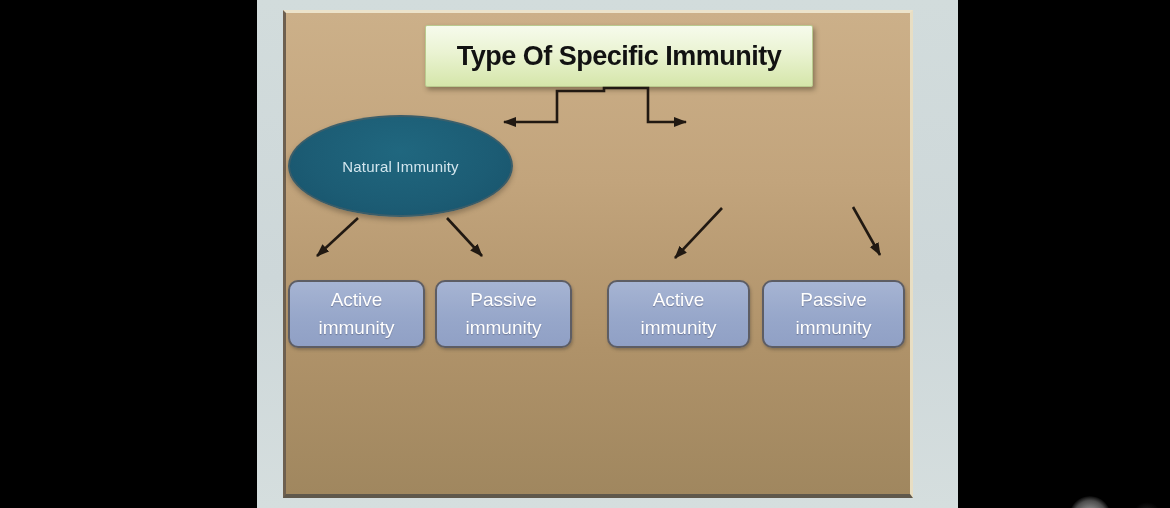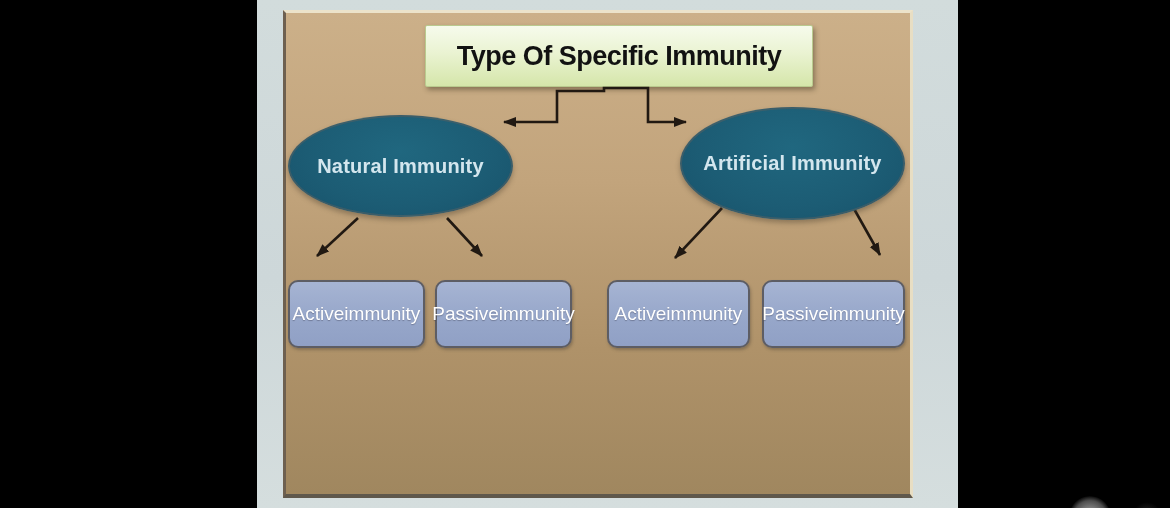--- a/index.html
+++ b/index.html
@@ -34,29 +34,29 @@
     font-size:27px;font-weight:700;letter-spacing:-0.5px;color:#121212;
   }
   .ellipse{
     position:absolute;border-radius:50%;
     background:radial-gradient(ellipse at 50% 35%,#20677f 0%,#1c5c74 60%,#17526a 100%);
     border:2px solid rgba(86,96,99,0.55);
     box-shadow:0 3px 5px rgba(70,60,45,0.4);
     box-sizing:border-box;
     display:flex;align-items:center;justify-content:center;
   }
-  .ellipse span{font-size:20px;color:#d3e6ee;letter-spacing:0.2px;font-weight:bold;}
+  .ellipse span{font-size:15px;color:#d3e6ee;letter-spacing:0.2px;}
   .ellipse.natural{left:288px;top:115px;width:225px;height:102px;}
   .ellipse.artificial{left:680px;top:107px;width:225px;height:113px;}
   .leaf-box{
     position:absolute;top:280px;height:68px;box-sizing:border-box;
     border:2px solid #5d5d64;border-radius:10px;
     background:linear-gradient(180deg,#a6b4d3 0%,#97a7ca 55%,#90a0c5 100%);
     box-shadow:1px 2px 3px rgba(60,55,45,0.35);
-    display:flex;align-items:center;justify-content:center;
+    display:flex;flex-direction:column;align-items:center;justify-content:center;
   }
   .leaf-box span{
     font-size:19px;line-height:28px;color:#ffffff;
     text-shadow:0 1px 1px rgba(40,40,60,0.35);
   }
   .leaf-box.b1{left:288px;width:137px;}
   .leaf-box.b2{left:435px;width:137px;}
   .leaf-box.b3{left:607px;width:143px;}
   .leaf-box.b4{left:762px;width:143px;}
   svg.connectors{position:absolute;left:0;top:0;width:1170px;height:508px;pointer-events:none;}
@@ -98,23 +98,20 @@
     <path d="M 358,218 L 317,256" fill="none" stroke="#211912" stroke-width="2.6" marker-end="url(#ah)"></path>
     <path d="M 447,218 L 482,256" fill="none" stroke="#211912" stroke-width="2.6" marker-end="url(#ah)"></path>
     <path d="M 722,208 L 675,258" fill="none" stroke="#211912" stroke-width="2.6" marker-end="url(#ah)"></path>
     <path d="M 853,207 L 880,255" fill="none" stroke="#211912" stroke-width="2.6" marker-end="url(#ah)"></path>
   </svg>
 
   <div class="ellipse natural">
     <span>Natural Immunity</span>
   </div>
 
-  <div class="ellipse artificial">
-    <span>Artificial Immunity</span>
-  </div>
 
   <div class="leaf-box b1">
     <span>Active</span>
     <span>immunity</span>
   </div>
 
   <div class="leaf-box b2">
     <span>Passive</span>
     <span>immunity</span>
   </div>

